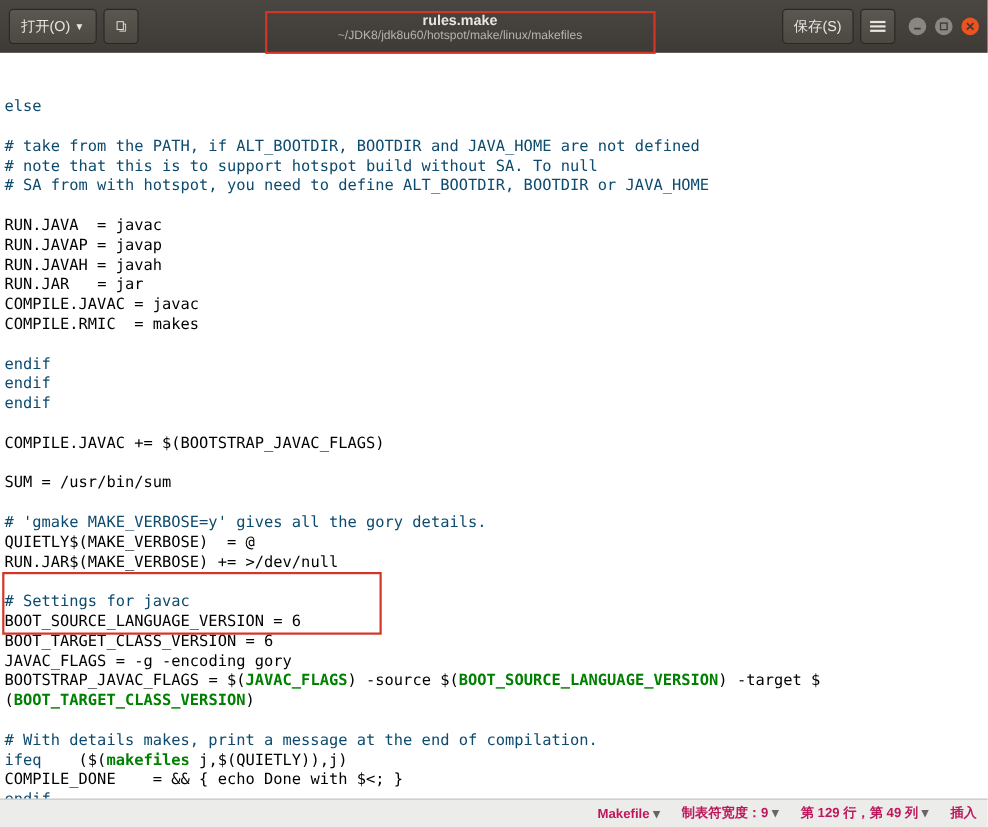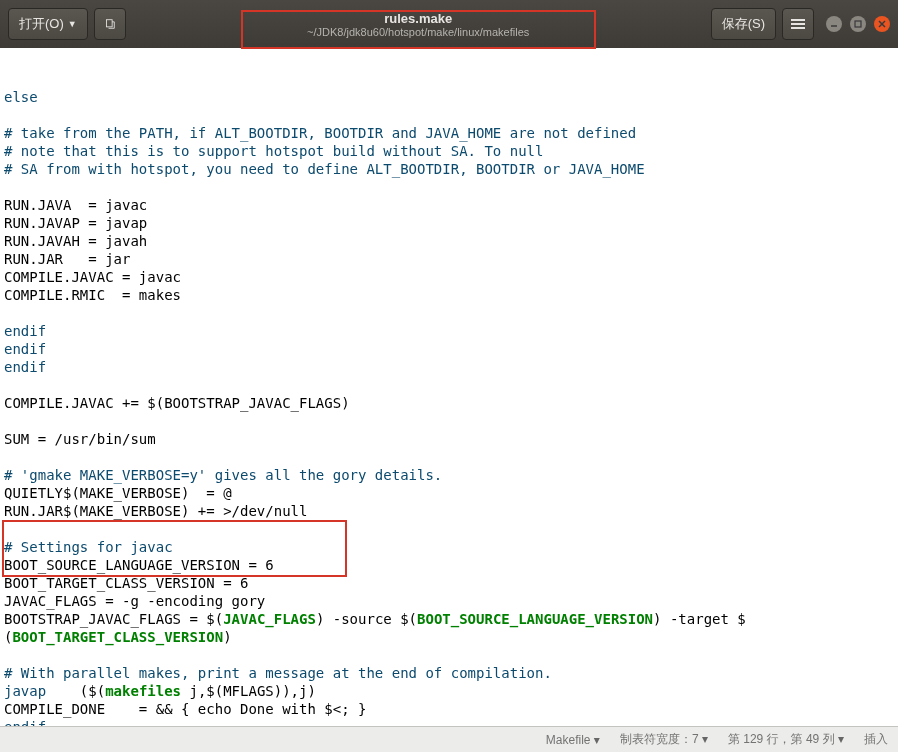--- a/index.html
+++ b/index.html
@@ -84,22 +84,23 @@
     
     .statusbar {
       height: 26px;
       background: #ececea;
       border-top: 1px solid #c5c3c0;
       display: flex;
       align-items: center;
       justify-content: flex-end;
       padding: 0 10px;
       font-size: 12px;
-      color: #737373;
+      color: #be185d;
       gap: 20px;
+      font-weight: bold;
     }
     
     .sb-dropdown::after { content: " ▾"; color: #666; }
     
     .chevron-down { font-size: 9px; }
     
     .hamburger-line { display: block; width: 14px; height: 2px; background: #e8e6e3; margin: 2px 0; }
   </style>
 </head>
 <body>
@@ -177,26 +178,26 @@
 <span><span>QUIETLY$(</span><span>MAKE_VERBOSE</span><span>)  = @</span></span>
 <span><span>RUN.JAR$(</span><span>MAKE_VERBOSE</span><span>) += &gt;/dev/null</span></span>
 
 <span class="comment"># Settings for javac</span>
 <span><span>BOOT_SOURCE_LANGUAGE_VERSION</span><span> = 6</span></span>
 <span><span>BOOT_TARGET_CLASS_VERSION</span><span> = 6</span></span>
 <span><span>JAVAC_FLAGS</span><span> = -g -encoding gory</span></span>
 <span><span>BOOTSTRAP_JAVAC_FLAGS</span><span> = $(</span><span class="varname">JAVAC_FLAGS</span><span>) -source $(</span><span class="varname">BOOT_SOURCE_LANGUAGE_VERSION</span><span>) -target $</span></span>
 <span><span>(</span><span class="varname">BOOT_TARGET_CLASS_VERSION</span><span>)</span></span>
 
-<span class="comment"># With parallel makes, print a message at the end of compilation.</span>
-<span><span class="kw-purple">javap</span><span>    ($(</span><span class="varname">makefiles</span><span> j,$(MFLAGS)),j)</span></span>
+<span class="comment"># With details makes, print a message at the end of compilation.</span>
+<span><span class="kw-purple">ifeq</span><span>    ($(</span><span class="varname">makefiles</span><span> j,$(QUIETLY)),j)</span></span>
 <span><span>COMPILE_DONE</span><span>    = &amp;&amp; { echo Done with $&lt;; }</span></span>
 <span class="kw-purple">endif</span>
 
 
 </div>
 
 <div class="statusbar">
   <span class="sb-dropdown">Makefile</span>
-  <span class="sb-dropdown">制表符宽度：7</span>
+  <span class="sb-dropdown">制表符宽度：9</span>
   <span class="sb-dropdown">第 129 行，第 49 列</span>
   <span>插入</span>
 </div>
 
 </body></html>

